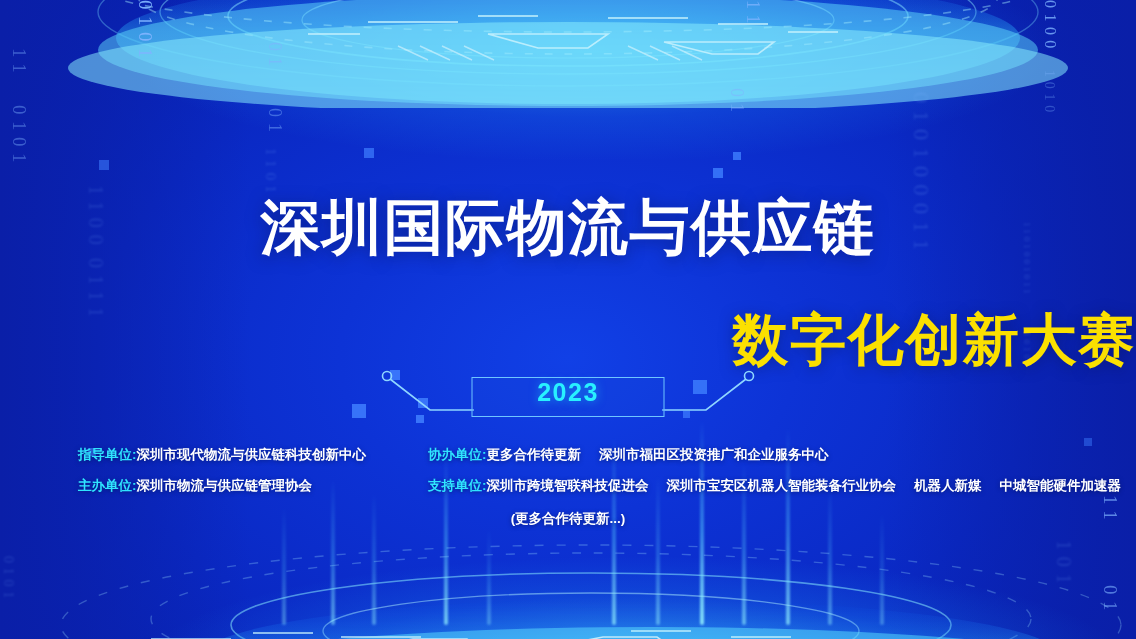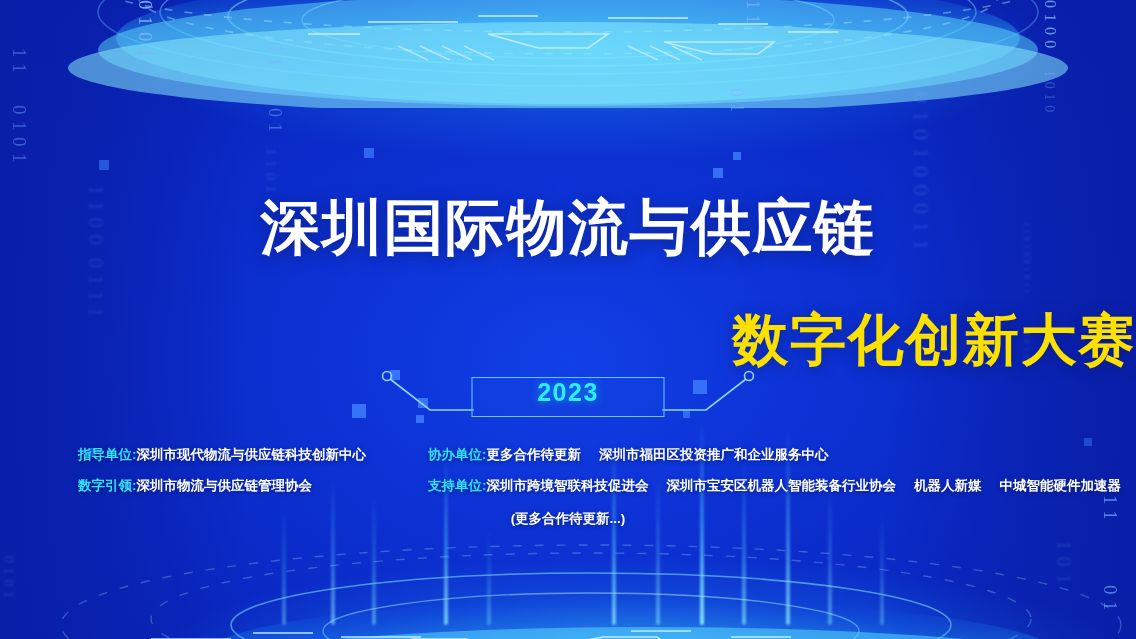--- a/index.html
+++ b/index.html
@@ -319,21 +319,21 @@
       <div class="cred-row">
         <div class="cred" style="left:78px;">
           <span class="lbl">指导单位:</span><span>深圳市现代物流与供应链科技创新中心</span>
         </div>
         <div class="cred" style="left:428px;">
           <span class="lbl">协办单位:</span><span>更多合作待更新</span><span class="sep"></span><span>深圳市福田区投资推广和企业服务中心</span>
         </div>
       </div>
       <div class="cred-row">
         <div class="cred" style="left:78px;">
-          <span class="lbl">数字引领:</span><span>深圳市物流与供应链管理协会</span>
+          <span class="lbl">主办单位:</span><span>深圳市物流与供应链管理协会</span>
         </div>
         <div class="cred" style="left:428px;">
           <span class="lbl">支持单位:</span><span>深圳市跨境智联科技促进会</span><span class="sep"></span><span>深圳市宝安区机器人智能装备行业协会</span><span class="sep"></span><span>机器人新媒</span><span class="sep"></span><span>中城智能硬件加速器</span>
         </div>
       </div>
       <div class="more">(更多合作待更新...)</div>
     </div>
 
   </div>
 </div>

